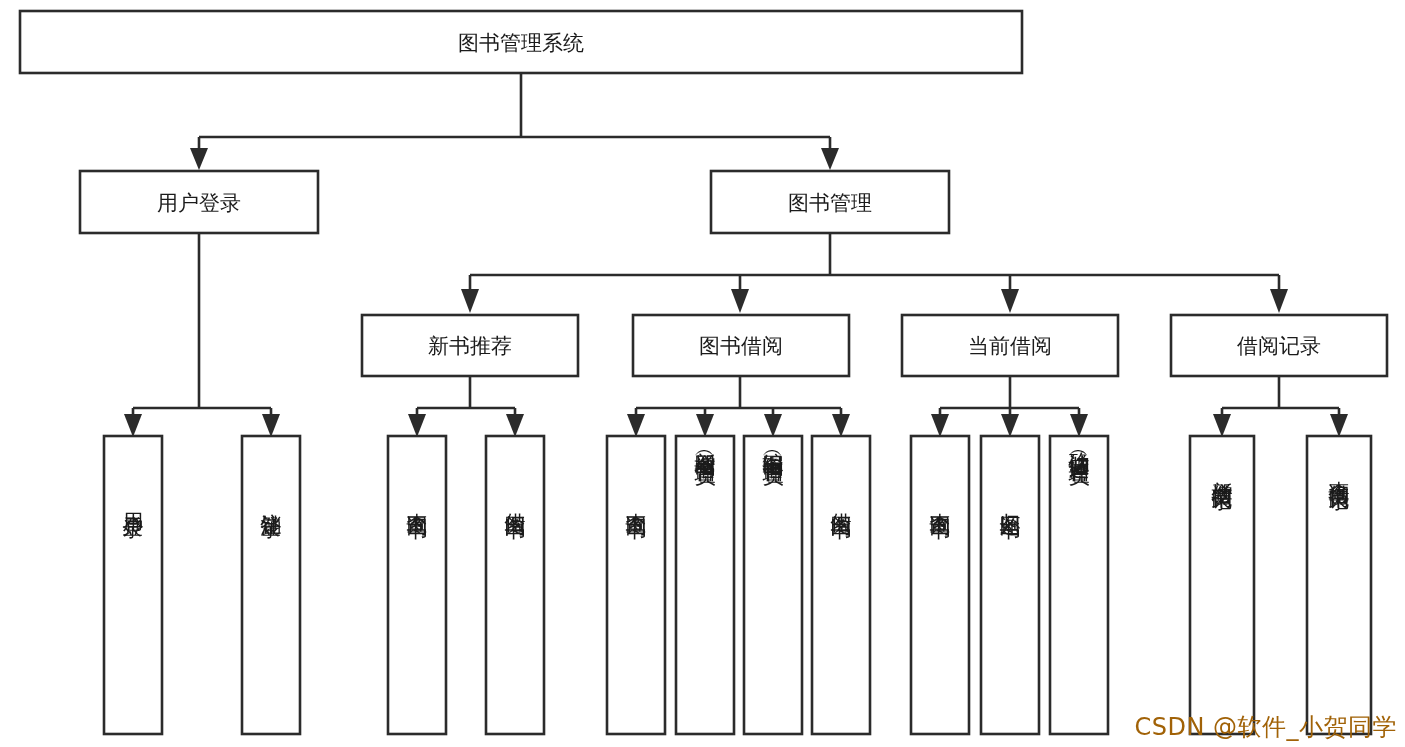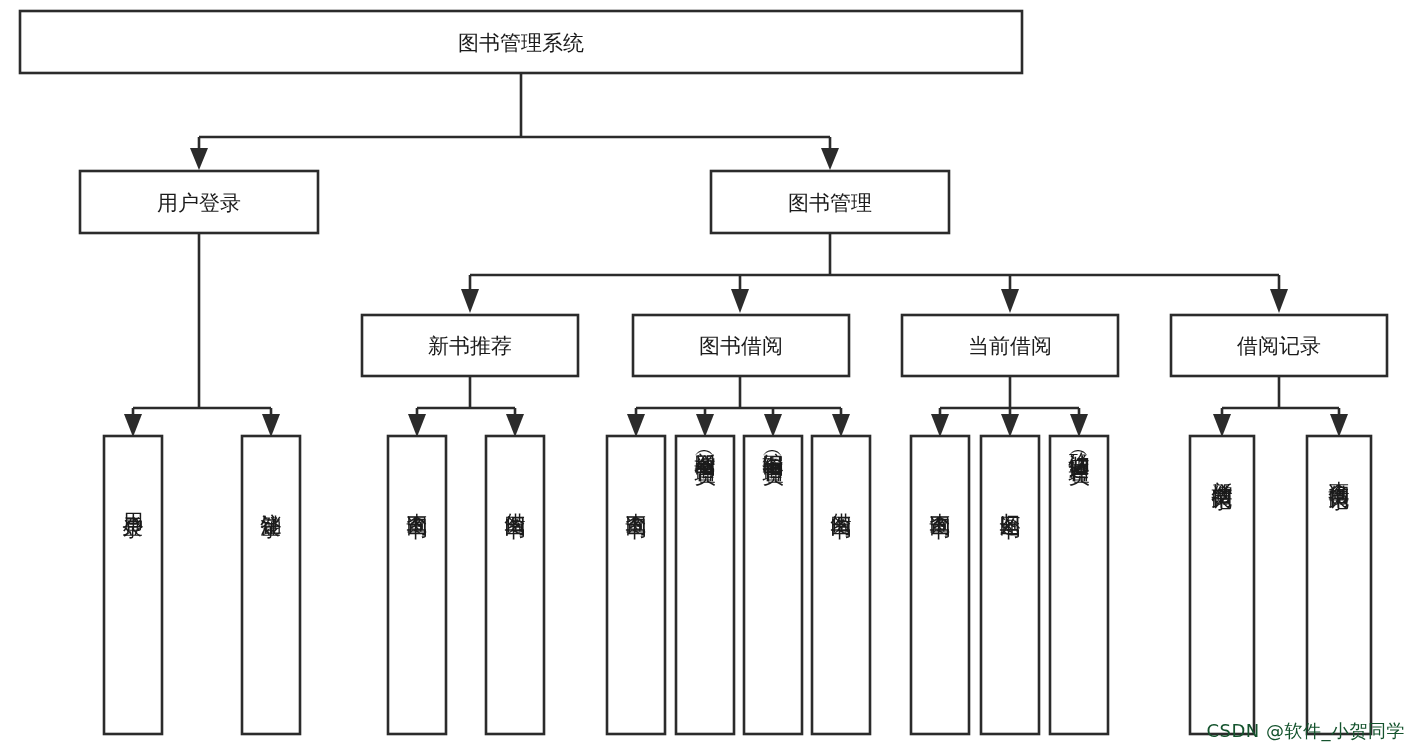--- a/index.html
+++ b/index.html
@@ -54,25 +54,25 @@
     fill: none;
     stroke-linecap: butt;
     stroke-linejoin: miter;
   }
   .arrow-head {
     fill: #2b2b2b;
     stroke: none;
   }
   .watermark {
     position: absolute;
-    right: 0;
+    right: 8px;
     bottom: 4px;
     font-family: "DejaVu Sans", "Liberation Sans", sans-serif;
-    font-size: 18px;
-    color: #14532d;
+    font-size: 24px;
+    color: #a16207;
     white-space: nowrap;
     user-select: none;
     letter-spacing: 0.5px;
   }
 </style>
 </head>
 <body>
 
 <div id="diagram-root">
 

